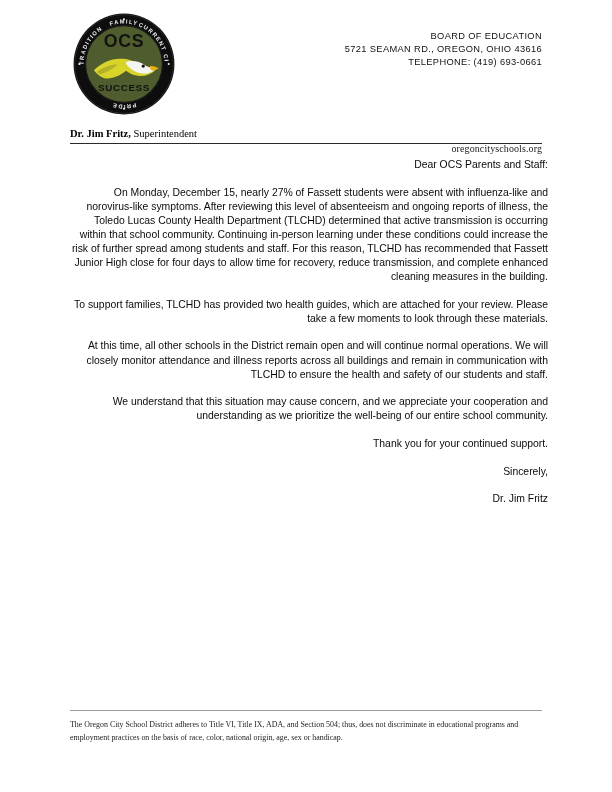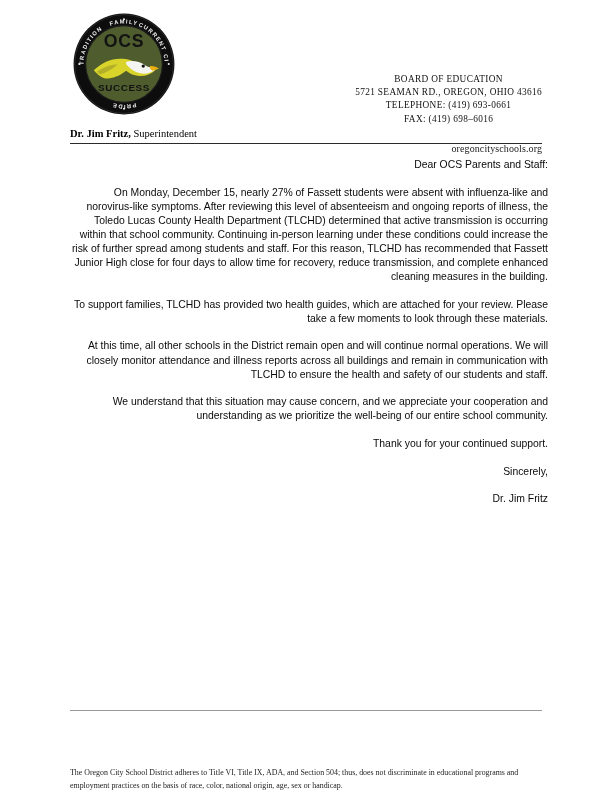--- a/index.html
+++ b/index.html
@@ -42,28 +42,27 @@
   .seal {
     width: 104px;
     height: 104px;
     display: block;
   }
 
   .header-address {
     position: absolute;
     right: 0;
     top: 18px;
-    text-align: center;
-    font-family: Liberation Serif, serif;
+    text-align: right;
+    font-family: Liberation Sans, sans-serif;
     font-size: 9.3px;
     line-height: 13.2px;
     letter-spacing: 0.35px;
     color: #111111;
     white-space: nowrap;
-    margin-top: 43px;
   }
   .header-address div { white-space: nowrap; }
 
   
   .super-row {
     position: absolute;
     left: 70px;
     top: 128px;
     width: 472px;
     height: 18px;
@@ -132,21 +131,20 @@
   }
   .footer-note {
     position: absolute;
     left: 70px;
     top: 718px;
     width: 478px;
     font-family: "Liberation Serif", serif;
     font-size: 7.9px;
     line-height: 13px;
     color: #1c1c1c;
-    margin-top: 48px;
   }
   .footer-note p { margin: 0; }
 </style>
 </head>
 <body>
 
 <div class="page">
 
   <div class="letterhead">
 
@@ -200,21 +198,20 @@
         </g>
 
         <text x="100" y="152" text-anchor="middle" font-family="Liberation Sans, sans-serif" font-size="19" font-weight="bold" fill="#121212" letter-spacing="1.2">SUCCESS</text>
       </svg>
     </div>
 
     <div class="header-address">
       <div>BOARD OF EDUCATION</div>
       <div>5721 SEAMAN RD., OREGON, OHIO  43616</div>
       <div>TELEPHONE:  (419) 693-0661</div>
-      <div>FAX:  (419) 698–6016</div>
     </div>
   </div>
 
   <div class="super-row">
     <div class="super-name"><b>Dr. Jim Fritz,</b><span class="role">&nbsp;</span><span class="role">Superintendent</span></div>
     <div class="website">oregoncityschools.org</div>
     <div class="head-rule"></div>
   </div>
 
   <div class="body-copy">

